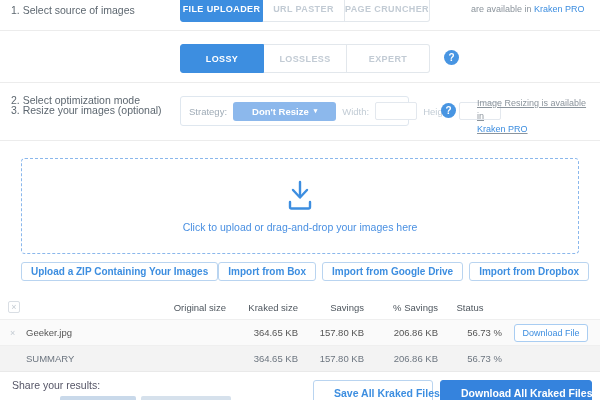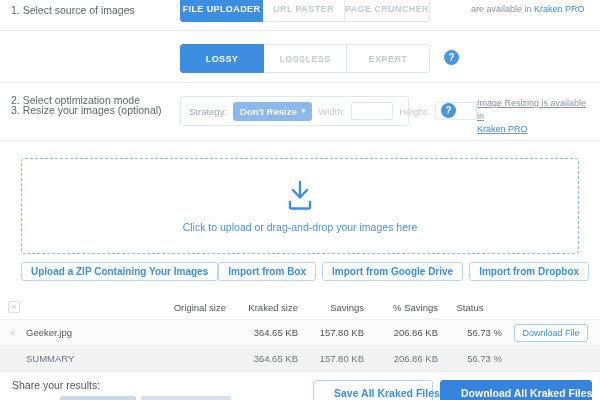--- a/index.html
+++ b/index.html
@@ -27,21 +27,21 @@
   .pro-note { position:absolute; font-size:9px; color:#8b949c; line-height:13px; }
   .pro-link { color:#3d8ee0; cursor:pointer; }
 
   
   .resize-box { position:absolute; left:180px; top:96px; width:229px; height:30px;
                 border:1px solid #dfe7ef; border-radius:3px; display:flex;
                 align-items:center; padding:0 8px; gap:6px; }
   .resize-box .lbl { font-size:9.5px; color:#9fabb6; }
   .resize-box .lbl.dim { color:#c2ccd5; }
   .dropdown { background:#8cb8ec; color:#fff; font-size:9.5px; font-weight:bold;
-              border-radius:3px; padding:4px 7px; display:flex; align-items:center;
+              border-radius:3px; padding:4px 19px; display:flex; align-items:center;
               gap:5px; cursor:pointer; white-space:nowrap; }
   .dropdown .caret { font-size:7px; }
   .px-input { width:30px; height:18px; border:1px solid #e3e8ee; border-radius:2px;
               font-size:9px; padding:0 20px; color:#555; }
   .px-input::placeholder { color:#cdd5dd; }
 
   
   .dropzone { position:absolute; left:21px; top:158px; width:558px; height:96px;
               border:1px dashed #8ab7ec; border-radius:4px; cursor:pointer;
               display:flex; flex-direction:column; align-items:center; justify-content:center; gap:9px; }

